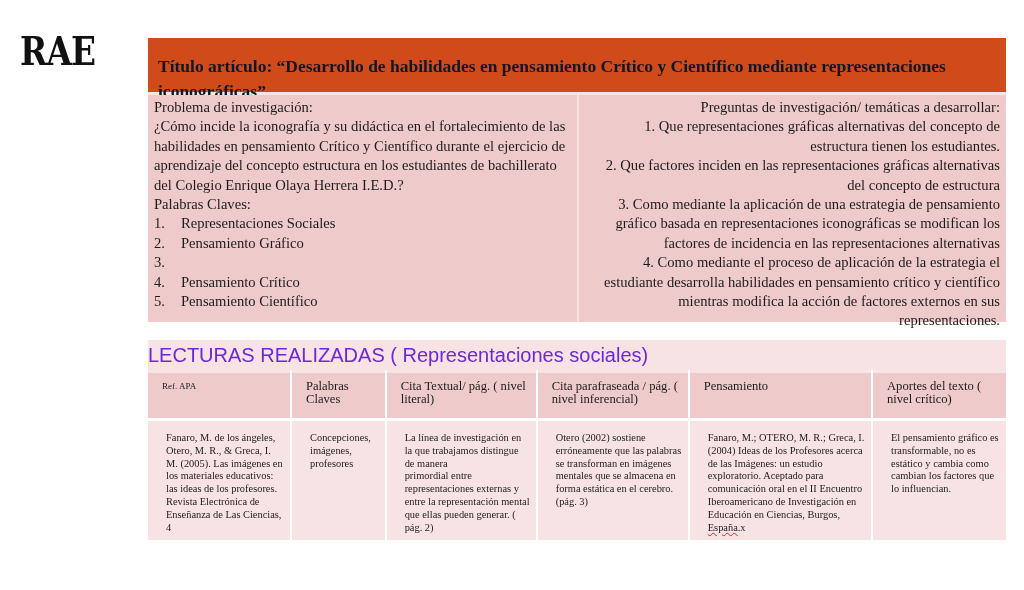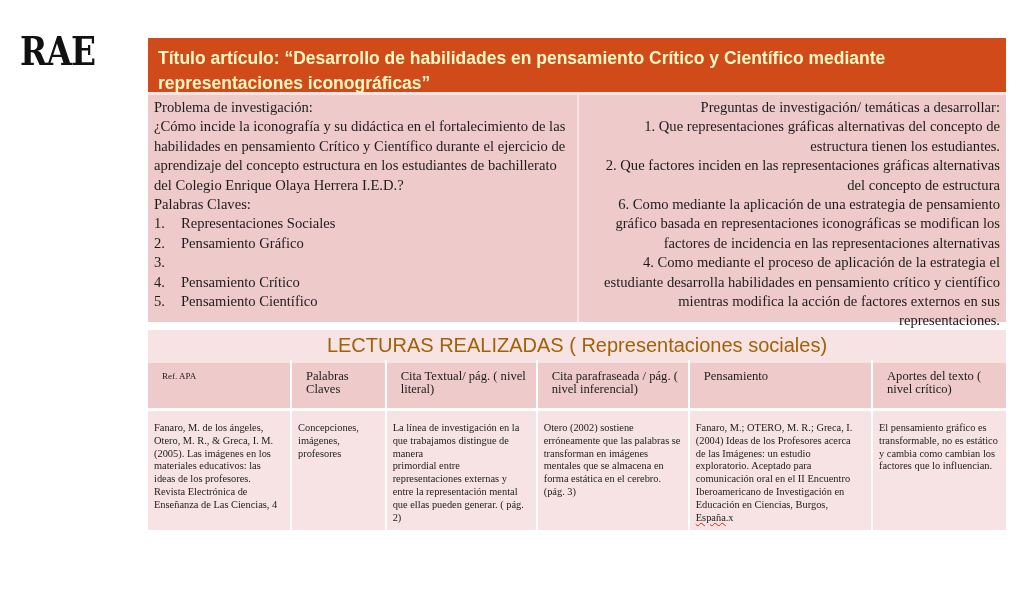--- a/index.html
+++ b/index.html
@@ -11,24 +11,24 @@
     font-family: "DejaVu Serif", serif; font-weight: bold;
     font-size: 40px; letter-spacing: -1px; color: #111;
     transform: scaleX(0.82); transform-origin: left top;
   }
 
   .slide-table {
     position: absolute; left: 148px; top: 38px; width: 858px;
   }
 
   .title-bar {
-    background: #d14a19; color: #fef9c3;
-    font-family: Liberation Sans, sans-serif; font-weight: bold;
+    background: #d14a19; color: #0f172a;
+    font-family: Liberation Serif, serif; font-weight: bold;
     font-size: 17.5px; line-height: 25px;
-    padding: 8px 10px 5px 10px;
+    padding: 16px 10px 5px 10px;
     height: 54px;
   }
 
   .gap { height: 3px; background: #f7e3e3; }
 
   .top-grid {
     display: flex; background: #f7e3e3;
   }
   .top-cell {
     background: #eecbca;
@@ -38,43 +38,43 @@
     height: 227px;
   }
   .top-cell.left { width: 429px; margin-right: 2px; }
   .top-cell.right { width: 427px; text-align: right; }
 
   .kw-list { list-style: none; }
   .kw-list li { display: flex; }
   .kw-num { width: 27px; }
 
   .section-title {
-    background: #f7e3e3; text-align: center;
+    background: #f7e3e3; 
     font-family: "Liberation Sans", sans-serif;
     font-size: 20px; line-height: 30px; height: 30px;
-    color: #a16207; margin-top: 8px;
+    color: #6d28d9; margin-top: 18px;
   }
 
   .readings {
     border-collapse: separate; border-spacing: 2px 0;
     width: 862px; margin-left: -2px;
     table-layout: fixed;
     font-family: "Liberation Serif", serif;
   }
   .readings th {
     background: #eecbca; font-weight: normal; text-align: left;
     vertical-align: top; font-size: 12.6px; line-height: 13px;
     padding: 7px 6px 4px 14px; height: 48px;
     border-top: 3px solid #f7e3e3;
   }
   .readings th.small { font-size: 9px; }
   .readings td {
     background: #f7e3e3; vertical-align: top;
     font-size: 10.4px; line-height: 12.8px;
-    padding: 11px 6px 4px 6px; height: 122px;
+    padding: 11px 6px 4px 18px; height: 122px;
     border-top: 3px solid #ffffff;
   }
   .spell { text-decoration: underline wavy #d22; text-decoration-thickness: 1px; }
 </style>
 </head>
 <body>
 
 <div class="logo">RAE</div>
 
 <div class="slide-table">
@@ -105,21 +105,21 @@
         <li>
             <span class="kw-num">5.</span>
             <span>Pensamiento Científico</span>
           </li>
       </ul>
     </div>
     <div class="top-cell right">
       <div>Preguntas de investigación/ temáticas a desarrollar:</div>
       <div>1. Que representaciones gráficas alternativas del concepto de estructura tienen los estudiantes.</div>
       <div>2. Que factores inciden en las representaciones gráficas alternativas del concepto de estructura</div>
-      <div>6. Como mediante la aplicación de una estrategia de pensamiento gráfico basada en representaciones iconográficas se modifican los factores de incidencia en las representaciones alternativas</div>
+      <div>3. Como mediante la aplicación de una estrategia de pensamiento gráfico basada en representaciones iconográficas se modifican los factores de incidencia en las representaciones alternativas</div>
       <div>4. Como mediante el proceso de aplicación de la estrategia el estudiante desarrolla habilidades en pensamiento crítico y científico mientras modifica la acción de factores externos en sus representaciones.</div>
     </div>
   </div>
 
   <div class="section-title">LECTURAS REALIZADAS ( Representaciones sociales)</div>
 
   <table class="readings">
     <colgroup>
       <col style="width:141px">
         <col style="width:92px">

